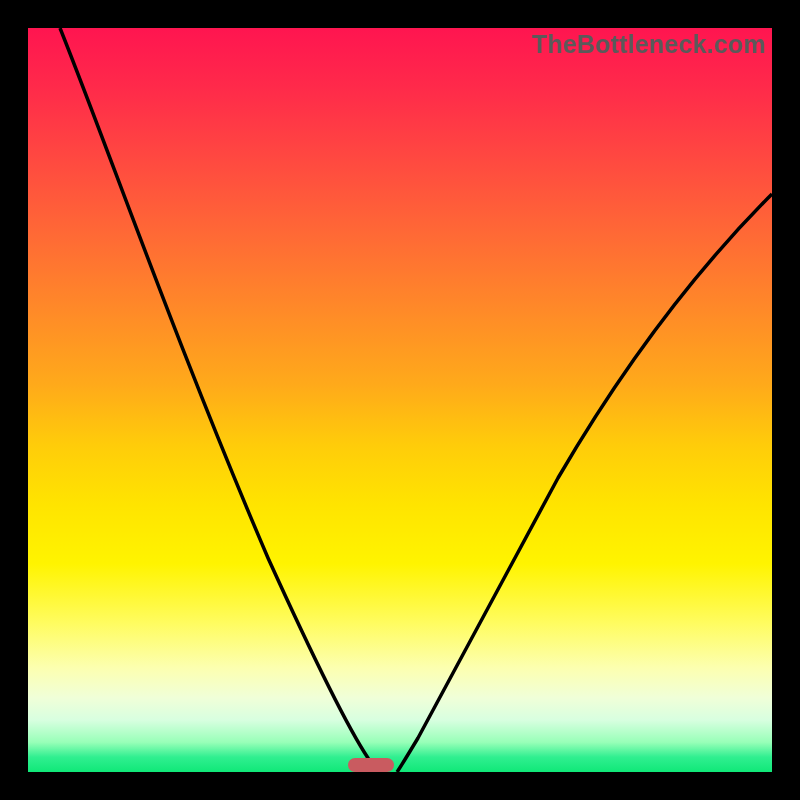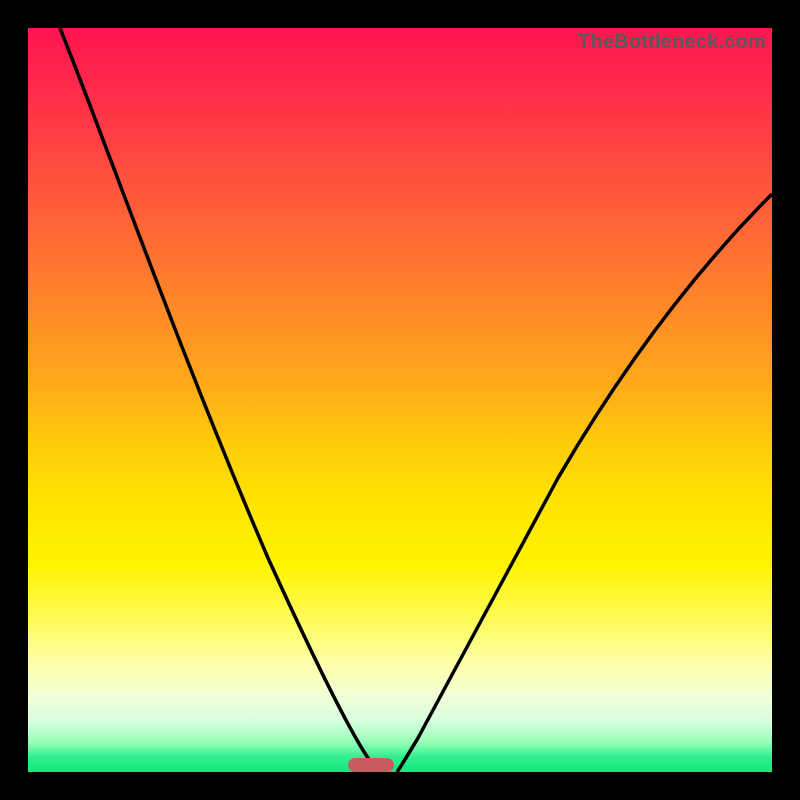--- a/index.html
+++ b/index.html
@@ -46,21 +46,21 @@
         #98ffb8 96%,
         #30ef90 98%,
         #10e878 100%
       );
     }
     .watermark {
       position: absolute;
       top: 30px;
       right: 34px;
       font-family: Arial, Helvetica, sans-serif;
-      font-size: 20px;
+      font-size: 25px;
       font-weight: 600;
       color: #5a5a5a;
       letter-spacing: 0.2px;
       text-align: center;
     }
     .curves {
       position: absolute;
       top: 28px;
       left: 28px;
       width: 744px;

